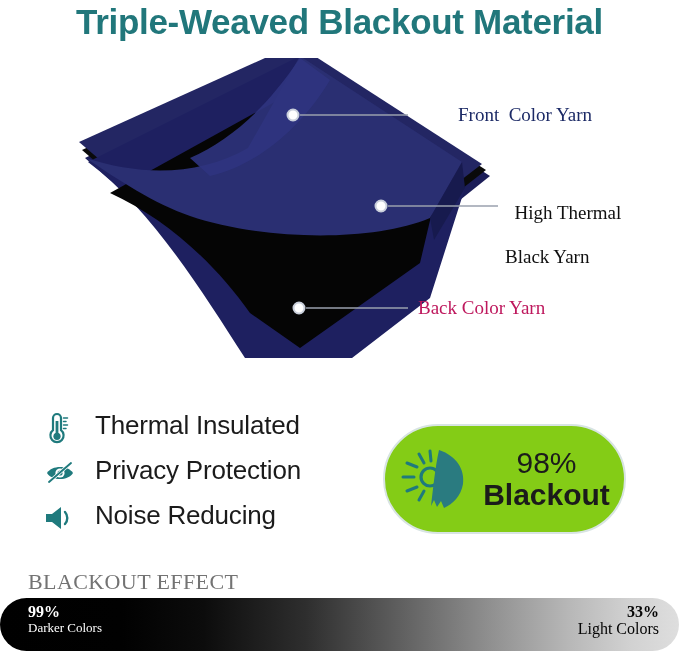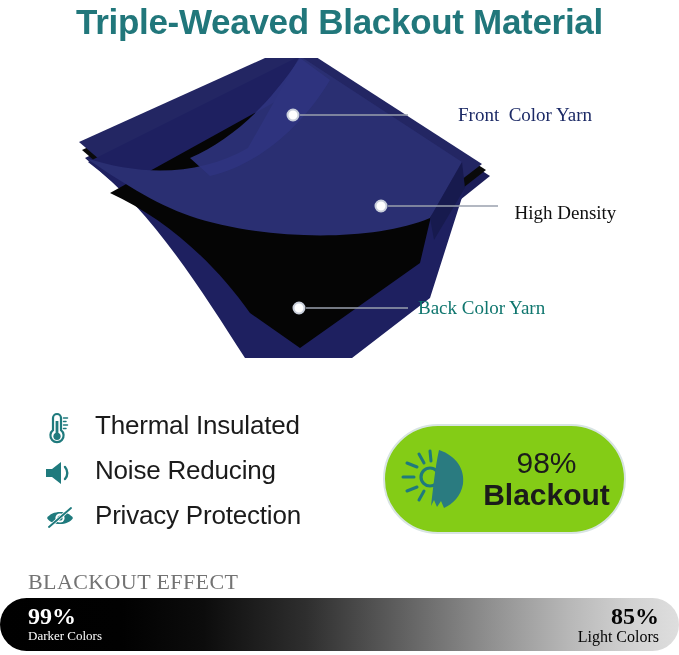--- a/index.html
+++ b/index.html
@@ -57,21 +57,21 @@
   }
   .callout-mid {
     left: 505px;
     top: 180px;
     color: #101010;
   }
   .callout-mid .l2 { display: block; }
   .callout-back {
     left: 418px;
     top: 297px;
-    color: #0f766e;
+    color: #be185d;
   }
 
   
   .features {
     position: absolute;
     left: 44px;
     top: 410px;
     width: 330px;
   }
   .feature-row {
@@ -160,21 +160,21 @@
   }
   .grad-right {
     position: absolute;
     right: 20px;
     top: 6px;
     color: #050505;
     font-family: "Liberation Serif", serif;
     text-align: right;
     line-height: 1.05;
   }
-  .grad-pct { font-size: 24px; font-weight: bold; display: block; }
+  .grad-pct { font-size: 16px; font-weight: bold; display: block; }
   .grad-sub { font-size: 13px; font-weight: normal; display: block; }
   .grad-right .grad-sub { font-weight: normal; font-size: 16px; margin-left: 28px; }
 </style>
 </head>
 <body>
 
 <div class="title">Triple-Weaved Blackout Material</div>
 
 <div class="diagram">
   <svg width="679" height="300" viewBox="0 0 679 300" xmlns="http://www.w3.org/2000/svg">
@@ -211,21 +211,22 @@
       <circle cx="293" cy="57" r="5.5"></circle>
       <circle cx="381" cy="148" r="5.5"></circle>
       <circle cx="299" cy="250" r="5.5"></circle>
     </g>
   </svg>
 </div>
 
 <div class="callout callout-front">Front  Color Yarn</div>
 
 <div class="callout callout-mid">
-  <span class="l1">High Density</span>
+  <span class="l1">High Thermal</span>
+  <span class="l2">Black Yarn</span>
 </div>
 
 <div class="callout callout-back">Back Color Yarn</div>
 
 <div class="features">
 
   <div class="feature-row">
     <span class="feature-icon">
       <svg width="26" height="34" viewBox="0 0 26 34" xmlns="http://www.w3.org/2000/svg">
         <path d="M13 3 a4 4 0 0 1 4 4 v12.2 a6.6 6.6 0 1 1 -8 0 V7 a4 4 0 0 1 4 -4 z" fill="none" stroke="#1f7a7d" stroke-width="2.2"></path>
@@ -237,39 +238,39 @@
           <line x1="19.5" y1="14" x2="23.5" y2="14"></line>
           <line x1="19.5" y1="17.5" x2="22" y2="17.5"></line>
         </g>
       </svg>
     </span>
     <span class="feature-label">Thermal Insulated</span>
   </div>
 
   <div class="feature-row">
     <span class="feature-icon">
-      <svg width="32" height="28" viewBox="0 0 32 28" xmlns="http://www.w3.org/2000/svg">
-        <path d="M2 10 h6 L17 3 v22 L8 18 H2 z" fill="#1f7a7d"></path>
-        <path d="M21 8 a9 9 0 0 1 0 12" fill="none" stroke="#1f7a7d" stroke-width="2.4" stroke-linecap="round"></path>
-      </svg>
-    </span>
-    <span class="feature-label">Noise Reducing</span>
-  </div>
-
-  <div class="feature-row">
-    <span class="feature-icon">
       <svg width="34" height="28" viewBox="0 0 34 28" xmlns="http://www.w3.org/2000/svg">
         <path d="M3 14 C8 6 24 6 29 14 C24 22 8 22 3 14 z" fill="#1f7a7d"></path>
         <circle cx="16" cy="14" r="4.6" fill="#ffffff"></circle>
         <circle cx="16" cy="14" r="2.6" fill="#1f7a7d"></circle>
         <line x1="5" y1="23" x2="27" y2="4" stroke="#ffffff" stroke-width="3.4" stroke-linecap="round"></line>
         <line x1="5" y1="23" x2="27" y2="4" stroke="#1f7a7d" stroke-width="1.9" stroke-linecap="round"></line>
       </svg>
     </span>
     <span class="feature-label">Privacy Protection</span>
+  </div>
+
+  <div class="feature-row">
+    <span class="feature-icon">
+      <svg width="32" height="28" viewBox="0 0 32 28" xmlns="http://www.w3.org/2000/svg">
+        <path d="M2 10 h6 L17 3 v22 L8 18 H2 z" fill="#1f7a7d"></path>
+        <path d="M21 8 a9 9 0 0 1 0 12" fill="none" stroke="#1f7a7d" stroke-width="2.4" stroke-linecap="round"></path>
+      </svg>
+    </span>
+    <span class="feature-label">Noise Reducing</span>
   </div>
 </div>
 
 <div class="badge">
   <span class="badge-icon">
     <svg width="74" height="70" viewBox="0 0 74 70" xmlns="http://www.w3.org/2000/svg">
       <g stroke="#1f7a7d" stroke-width="3" stroke-linecap="round">
         <line x1="20" y1="10" x2="25" y2="19"></line>
         <line x1="8" y1="19" x2="18" y2="23"></line>
         <line x1="4" y1="33" x2="15" y2="33"></line>
@@ -289,16 +290,16 @@
 </div>
 
 <div class="effect-heading">BLACKOUT EFFECT</div>
 
 <div class="gradient-bar">
   <span class="grad-left">
     <span class="grad-pct">99%</span>
     <span class="grad-sub">Darker Colors</span>
   </span>
   <span class="grad-right">
-    <span class="grad-pct">85%</span>
+    <span class="grad-pct">33%</span>
     <span class="grad-sub">Light Colors</span>
   </span>
 </div>
 
 </body></html>

